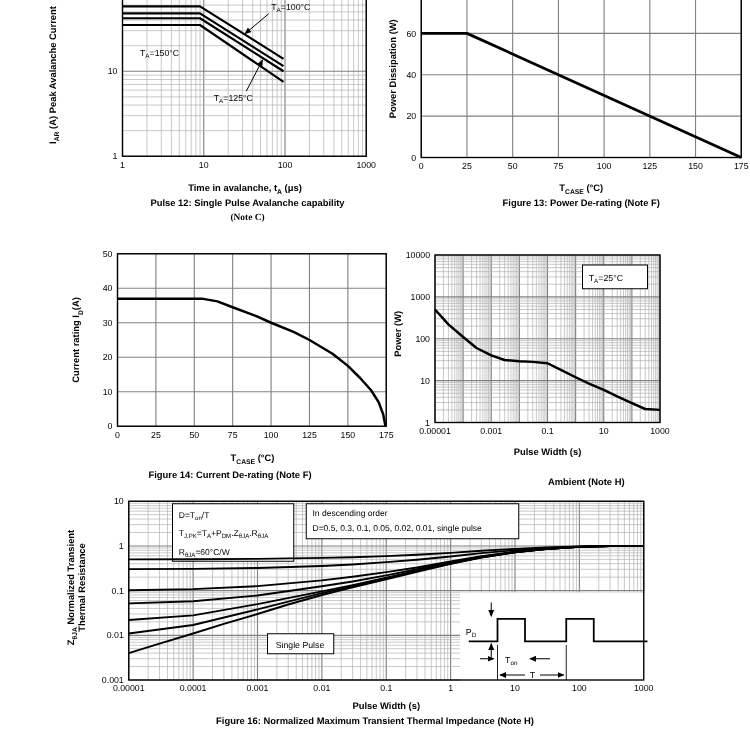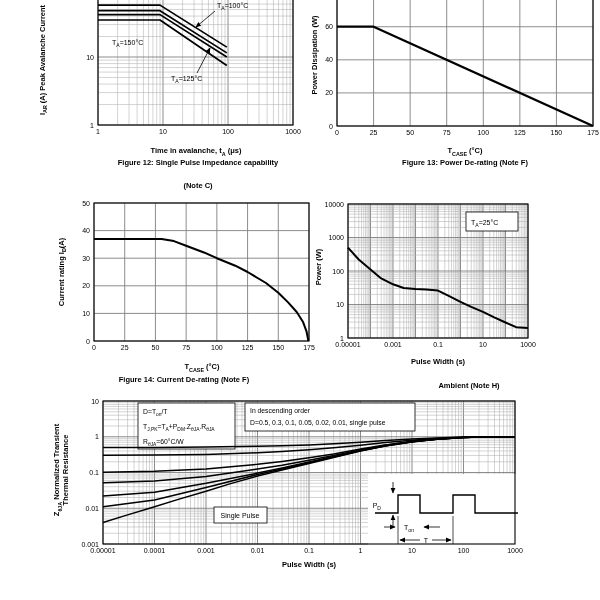--- a/index.html
+++ b/index.html
@@ -449,34 +449,35 @@
           <text x="99" y="510.75" font-size="7" text-anchor="end" fill="#000" font-family="&quot;Liberation Sans&quot;, sans-serif" font-weight="normal"><tspan>0.01</tspan></text>
           <text x="99" y="475" font-size="7" text-anchor="end" fill="#000" font-family="&quot;Liberation Sans&quot;, sans-serif" font-weight="normal"><tspan>0.1</tspan></text>
           <text x="99" y="439.25" font-size="7" text-anchor="end" fill="#000" font-family="&quot;Liberation Sans&quot;, sans-serif" font-weight="normal"><tspan>1</tspan></text>
           <text x="99" y="403.5" font-size="7" text-anchor="end" fill="#000" font-family="&quot;Liberation Sans&quot;, sans-serif" font-weight="normal"><tspan>10</tspan></text>
         </g>
       </g>
     </svg>
 
   <div class="rot" style="left:42px;top:60px;">I<sub>AR</sub> (A) Peak Avalanche Current</div>
   <div class="lbl" style="left:196px;top:146px;">Time in avalanche, t<sub>A</sub> (μs)</div>
-  <div class="cap" style="left:198px;top:158px;">Figure 12: Single Pulse Impedance capability</div>
-  <div class="cap" style="left:198px;top:181px;">(Note C)</div>
+  <div class="cap" style="left:198px;top:158px;">Pulse 12: Single Pulse Avalanche capability</div>
+  <div class="cap" style="left:198px;top:169px;font-family:Liberation Serif, serif;">(Note C)</div>
 
   <div class="rot" style="left:314px;top:55px;">Power Dissipation (W)</div>
   <div class="lbl" style="left:465px;top:146px;">T<sub>CASE</sub> (°C)</div>
   <div class="cap" style="left:465px;top:158px;text-align:right;">Figure 13: Power De-rating (Note F)</div>
 
   <div class="rot" style="left:61px;top:272px;">Current rating I<sub>D</sub>(A)</div>
   <div class="lbl" style="left:202px;top:362px;">T<sub>CASE</sub> (°C)</div>
   <div class="cap" style="left:184px;top:375px;">Figure 14: Current De-rating (Note F)</div>
 
   <div class="rot" style="left:318px;top:267px;">Power (W)</div>
   <div class="lbl" style="left:438px;top:357px;">Pulse Width (s)</div>
   <div class="cap" style="left:438px;top:381px;margin-left:31px;">Ambient (Note H)</div>
 
   <div class="rot" style="left:61px;top:470px;">
     <div class="ln">Z<sub>θJA</sub> Normalized Transient</div>
     <div class="ln">Thermal Resistance</div>
   </div>
   <div class="lbl" style="left:309px;top:560px;">Pulse Width (s)</div>
+  <div class="cap" style="left:300px;top:572px;">Figure 16: Normalized Maximum Transient Thermal Impedance (Note H)</div>
 
 </div>
 
 </body></html>

